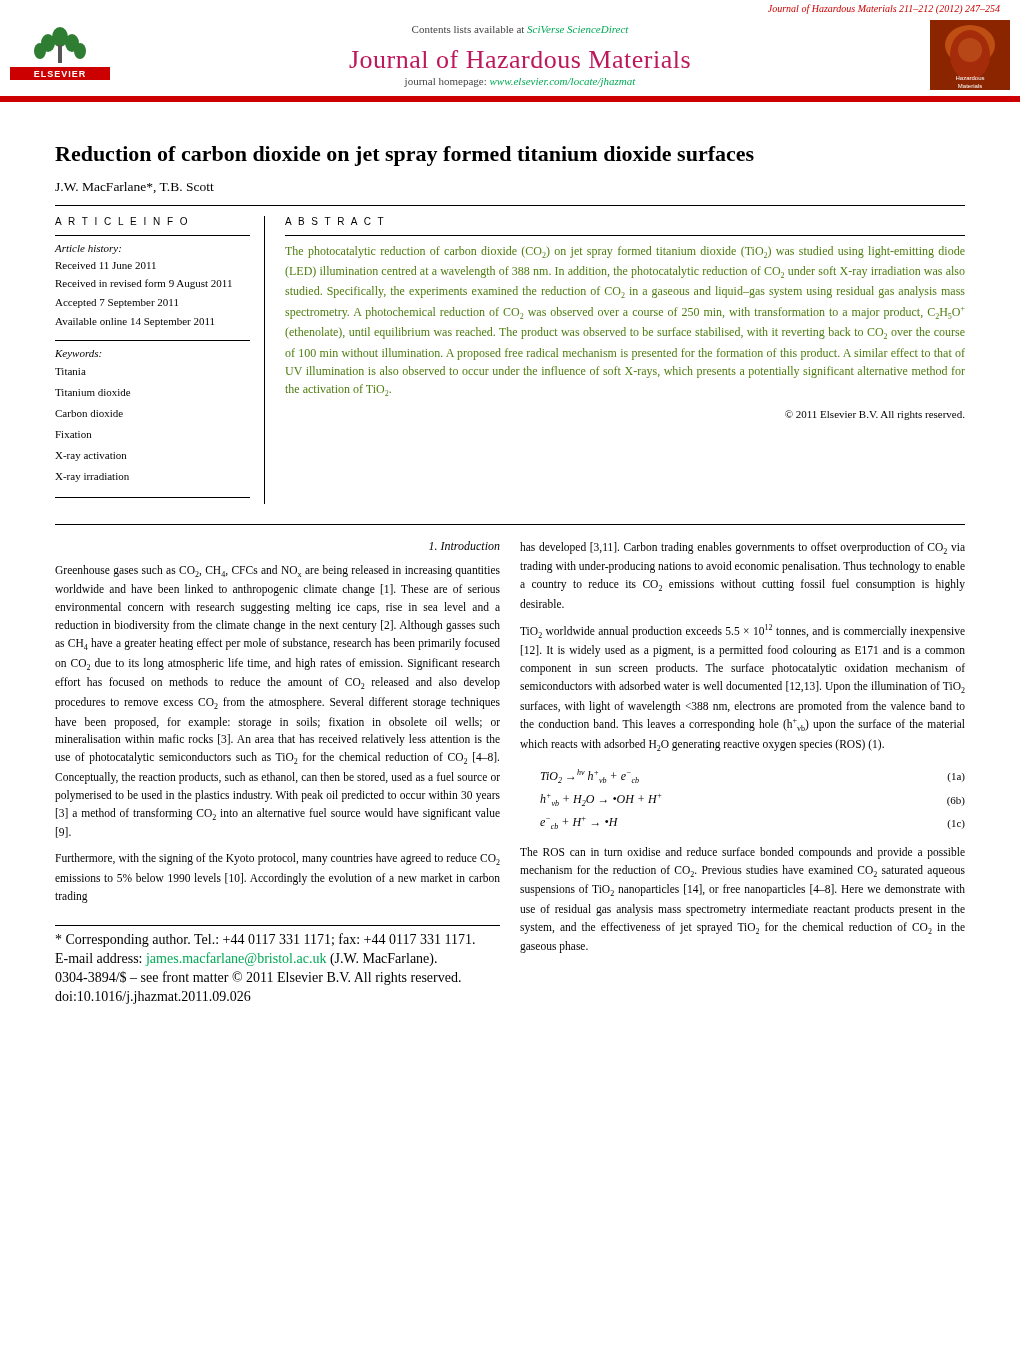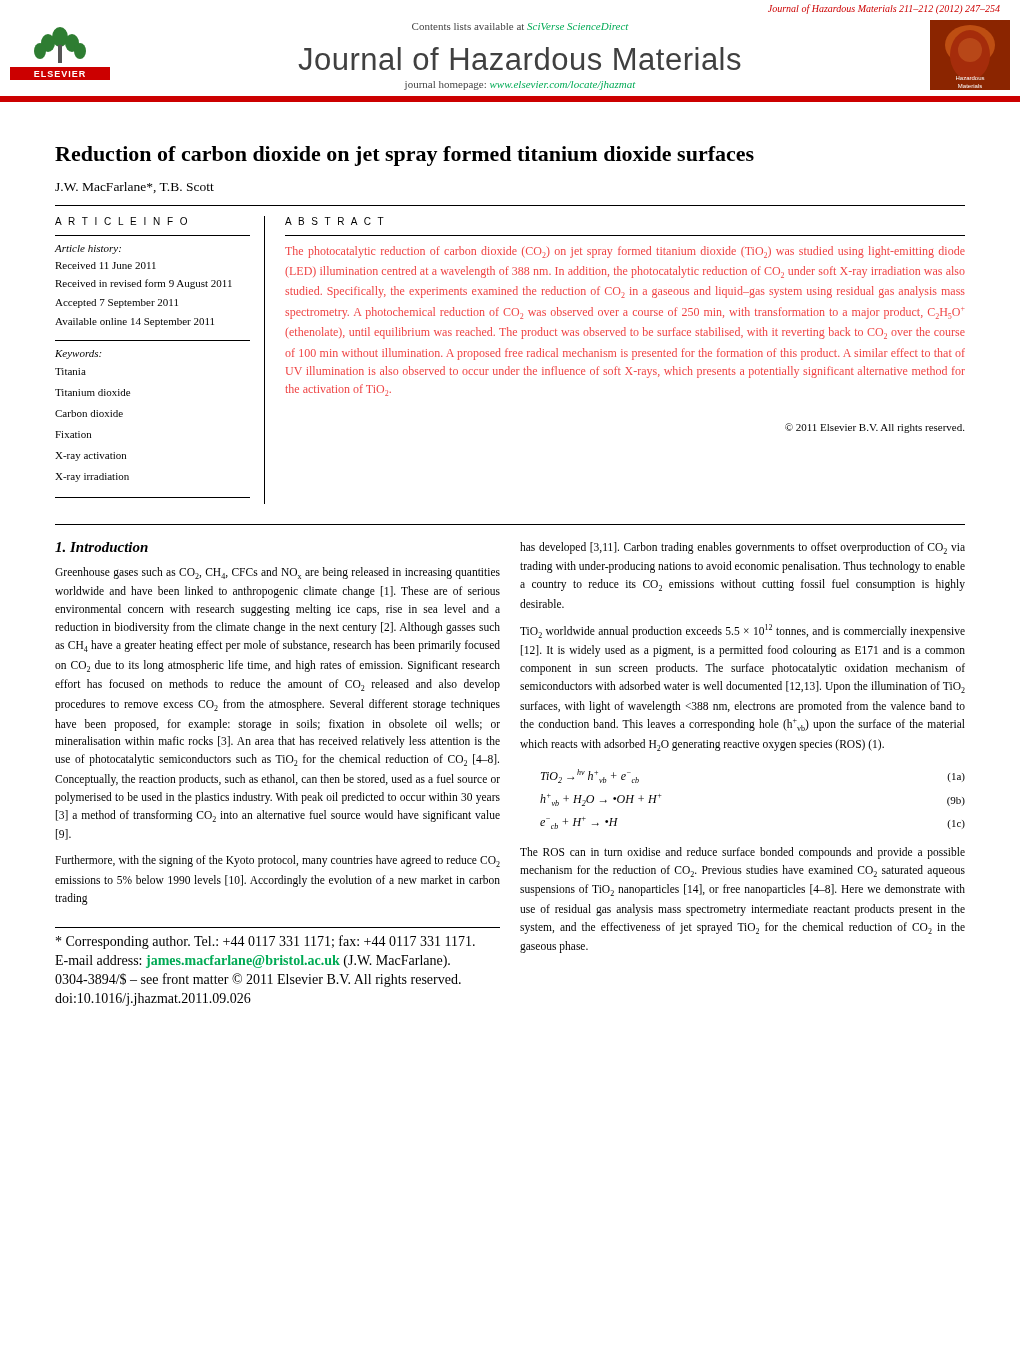--- a/index.html
+++ b/index.html
@@ -43,24 +43,24 @@
     .sciverse-text {
       font-size: 11px;
       color: #444;
       margin-bottom: 10px;
     }
     .sciverse-link {
       color: #0a5;
       font-style: italic;
     }
     .journal-title-main {
-      font-size: 31px;
+      font-size: 26px;
       font-weight: normal;
-      color: #404040;
-      font-family: Liberation Sans, sans-serif;
+      color: #be185d;
+      font-family: Liberation Serif, serif;
       letter-spacing: 0.5px;
     }
     .homepage-bar {
       font-size: 11px;
       color: #444;
       margin-top: 0;
     }
     .homepage-link {
       color: #0a5;
       font-style: italic;
@@ -161,50 +161,51 @@
       font-size: 11px;
       color: #000;
       line-height: 1.9;
     }
 
     
     .abstract-text {
       font-size: 12px;
       line-height: 1.5;
       text-align: justify;
-      color: #ef4444;
+      color: #4d7c0f;
     }
     .copyright-line {
       font-size: 11px;
       text-align: right;
       color: #000;
-      margin-top: 21px;
+      margin-top: 8px;
     }
 
     
     .main-body {
       display: flex;
       gap: 20px;
       margin-top: 20px;
       border-top: 1px solid #000;
       padding-top: 14px;
     }
     .body-left {
       flex: 1;
     }
     .body-right {
       flex: 1;
     }
 
     .section-title {
-      font-size: 15px;
-      font-weight: bold;
+      font-size: 12px;
+      font-weight: normal;
       font-style: italic;
       margin-bottom: 8px;
       color: #000;
+      text-align: right;
     }
     .body-text {
       font-size: 11.5px;
       line-height: 1.55;
       text-align: justify;
       color: #000;
       margin-bottom: 8px;
     }
     sup {
       font-size: 8px;
@@ -243,21 +244,20 @@
       margin-top: 20px;
       padding-top: 6px;
       font-size: 14px;
       color: #000;
     }
     .footnote-line {
       margin-bottom: 3px;
     }
     .footnote-link {
       color: #0a5;
-      font-weight: bold;
     }
   </style>
 </head>
 <body>
 
 <div class="journal-header">
   <div class="journal-id">Journal of Hazardous Materials 211–212 (2012) 247–254</div>
   <div class="header-main">
 
     <div class="elsevier-logo">
@@ -385,21 +385,21 @@
         <div class="equation-row">
           <div class="eq-content">
             TiO<sub>2</sub> →<sup>hν</sup> h<sup>+</sup><sub>vb</sub> + e<sup>−</sup><sub>cb</sub>
           </div>
           <div class="eq-number">(1a)</div>
         </div>
         <div class="equation-row">
           <div class="eq-content">
             h<sup>+</sup><sub>vb</sub> + H<sub>2</sub>O → •OH + H<sup>+</sup>
           </div>
-          <div class="eq-number">(9b)</div>
+          <div class="eq-number">(6b)</div>
         </div>
         <div class="equation-row">
           <div class="eq-content">
             e<sup>−</sup><sub>cb</sub> + H<sup>+</sup> → •H
           </div>
           <div class="eq-number">(1c)</div>
         </div>
       </div>
 
       <div class="body-text">

